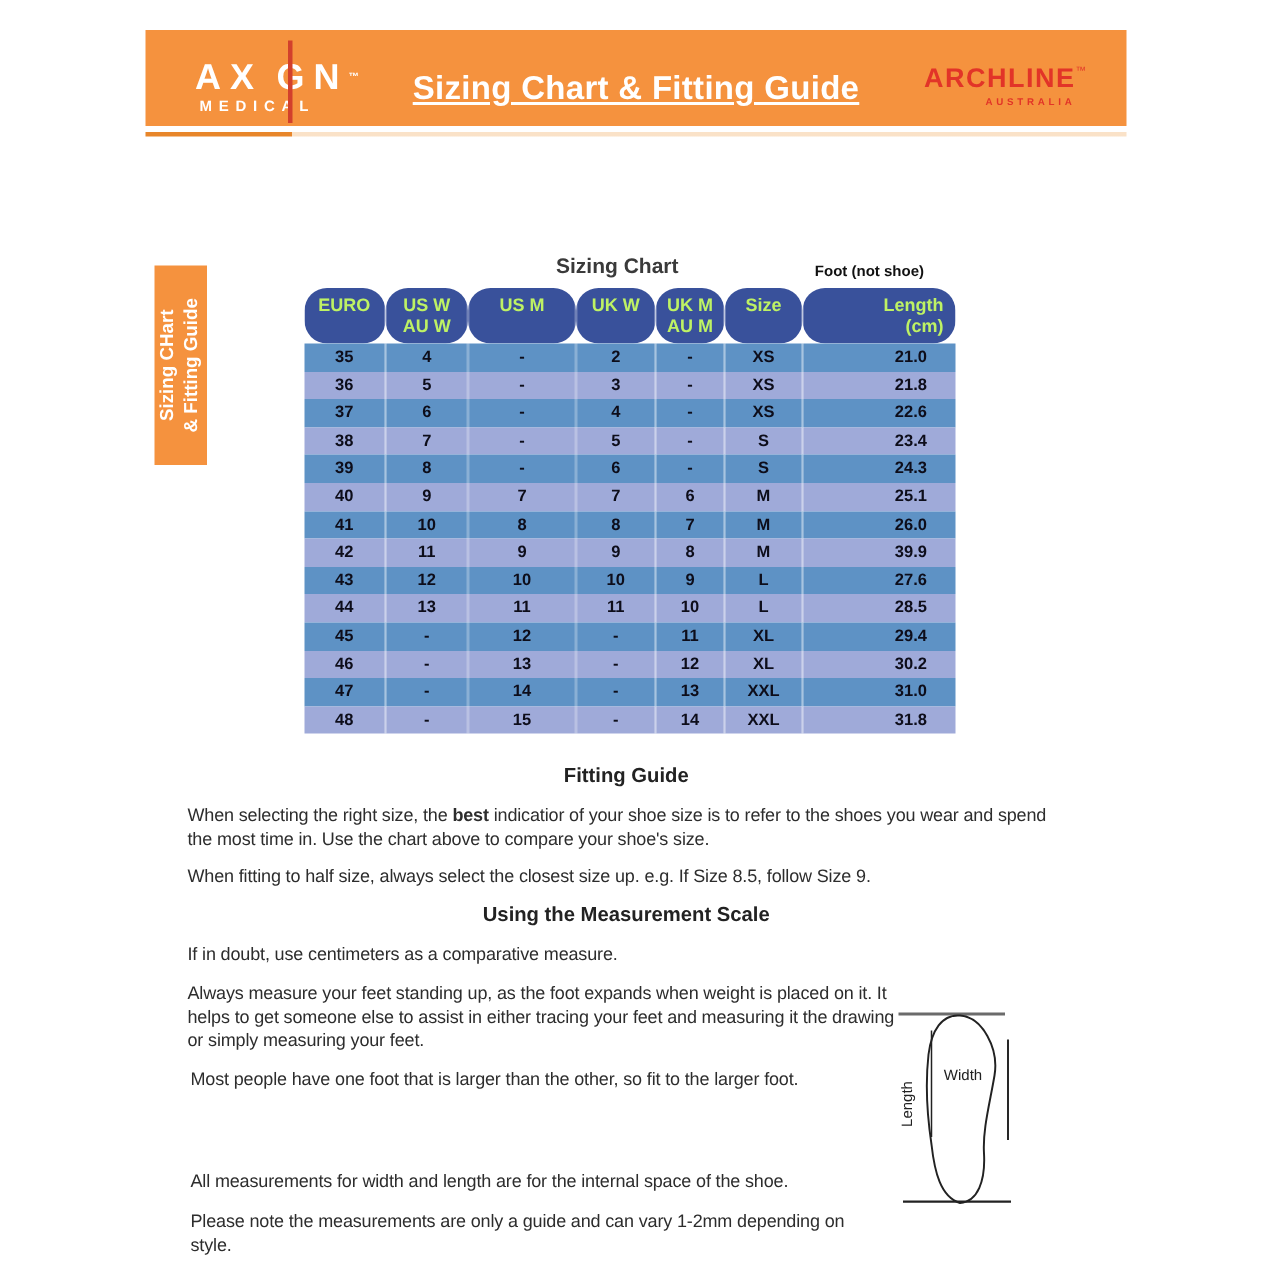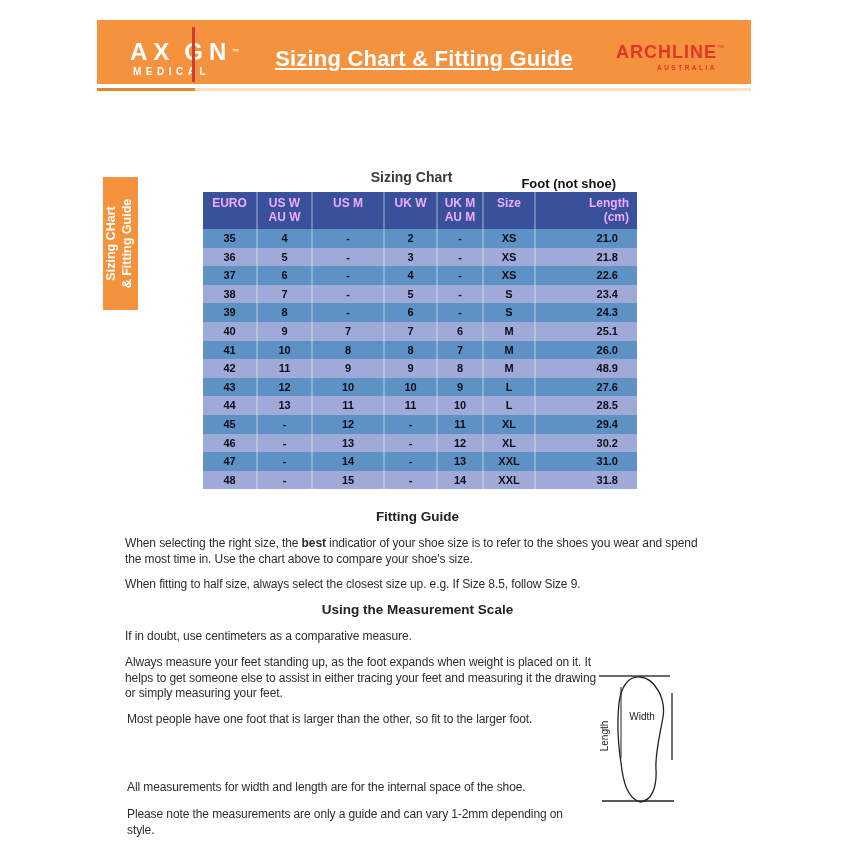--- a/index.html
+++ b/index.html
@@ -44,38 +44,38 @@
     color:#fff; font-weight:bold; font-size:12.5px; line-height:16px; text-align:center;
   }
 
   
   .chart-title {
     position:absolute; left:203px; top:169px; width:417px; text-align:center;
     font-size:14px; font-weight:bold; color:#3a3a3a;
   }
   .foot-note {
     position:absolute; left:476px; top:176px; width:140px; text-align:right;
-    font-size:13px; font-weight:bold; color:#111;
+    font-size:10px; font-weight:bold; color:#111;
   }
 
   
   .table-wrap { position:absolute; left:203px; top:192px; }
   table.sizing { border-collapse:collapse; table-layout:fixed; width:417px; }
   table.sizing th, table.sizing td { padding:0; margin:0; }
   table.sizing th:nth-child(1), table.sizing td:nth-child(1) { width:54px; }
   table.sizing th:nth-child(2), table.sizing td:nth-child(2) { width:55px; }
   table.sizing th:nth-child(3), table.sizing td:nth-child(3) { width:72px; }
   table.sizing th:nth-child(4), table.sizing td:nth-child(4) { width:53px; }
   table.sizing th:nth-child(5), table.sizing td:nth-child(5) { width:46px; }
   table.sizing th:nth-child(6), table.sizing td:nth-child(6) { width:52px; }
   table.sizing th:nth-child(7), table.sizing td:nth-child(7) { width:102px; }
   table.sizing thead tr { height:37px; background:#39519B; }
   table.sizing th {
-    color:#f0abfc; font-size:12px; font-weight:bold; text-align:center;
-    vertical-align:top; padding-top:4px; line-height:14px;
+    color:#bef264; font-size:12px; font-weight:bold; text-align:center;
+    vertical-align:top; padding-top:4px; line-height:14px;border-radius:15px;
   }
   table.sizing th:last-child { text-align:right; padding-right:8px; }
   table.sizing th + th, table.sizing td + td { border-left:2px solid rgba(255,255,255,0.28); }
   table.sizing tbody tr { height:18.6px; }
   table.sizing td {
     font-size:11px; font-weight:bold; color:#0d0d1a; text-align:center; line-height:18.6px;
   }
   table.sizing td:last-child { text-align:right; padding-right:19px; }
   tr.row-dark { background:#5E92C5; }
   tr.row-light { background:#9FAAD9; }
@@ -234,21 +234,21 @@
             <td>M</td>
             <td>26.0</td>
           </tr>
           <tr class="row-light">
             <td>42</td>
             <td>11</td>
             <td>9</td>
             <td>9</td>
             <td>8</td>
             <td>M</td>
-            <td>48.9</td>
+            <td>39.9</td>
           </tr>
           <tr class="row-dark">
             <td>43</td>
             <td>12</td>
             <td>10</td>
             <td>10</td>
             <td>9</td>
             <td>L</td>
             <td>27.6</td>
           </tr>

